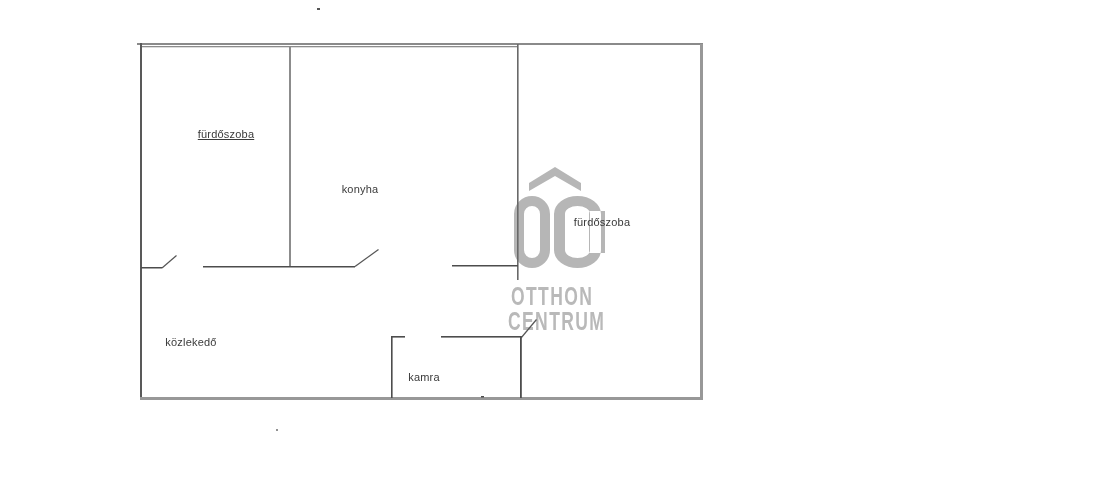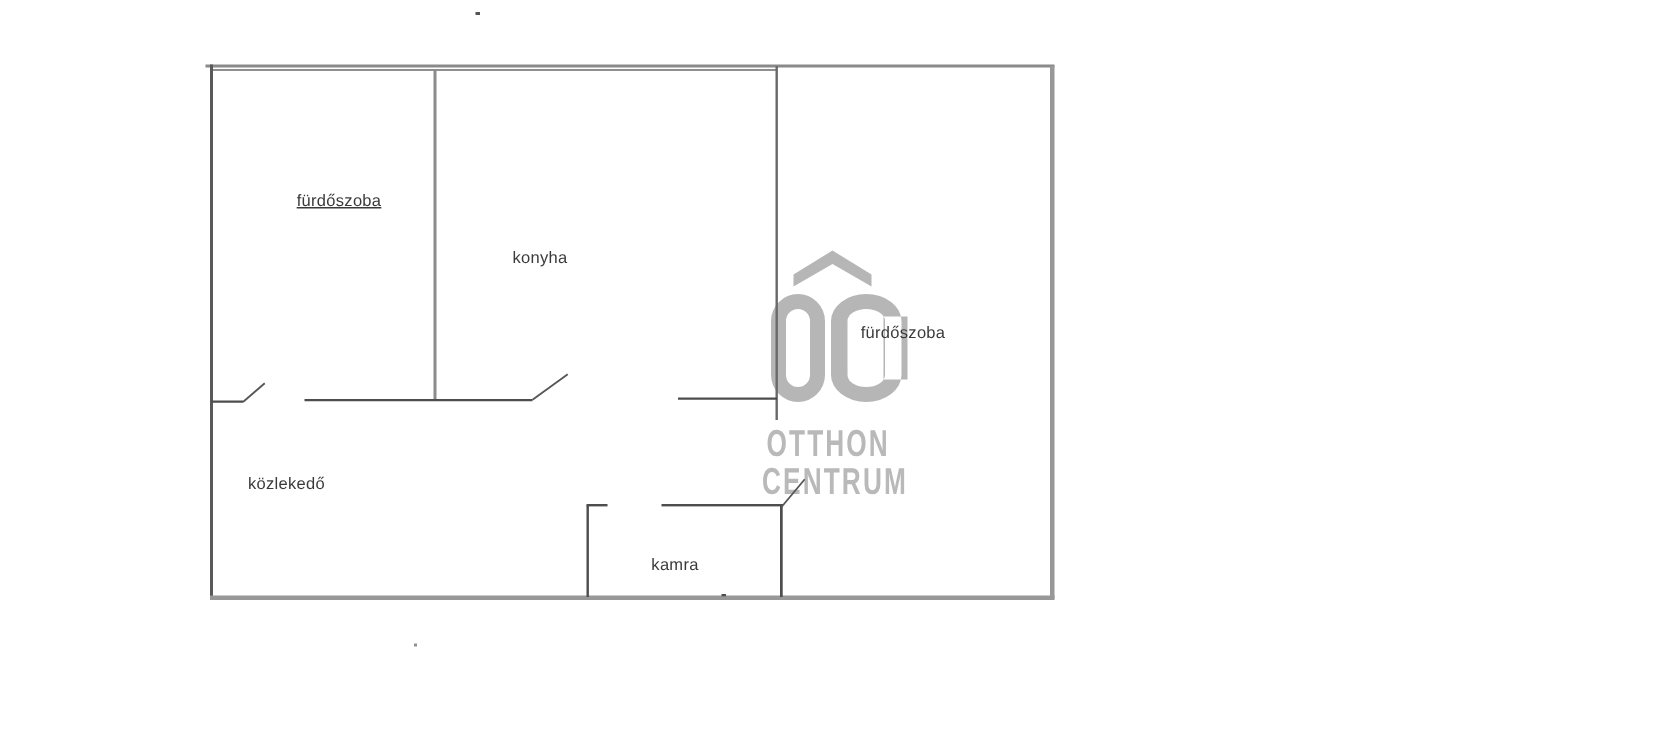--- a/index.html
+++ b/index.html
@@ -82,18 +82,18 @@
       <line stroke-width="1.2" x1="355" y1="266.5" x2="378.5" y2="249.5" stroke="#555555"></line>
       <line stroke-width="1.2" x1="521" y1="338" x2="536.5" y2="319.5" stroke="#555555"></line>
     </g>
 
     <rect x="317" y="8" width="3" height="2" fill="#555555"></rect>
     <rect x="276" y="429" width="2" height="2" fill="#919191"></rect>
     <rect x="481" y="396" width="3" height="1.5" fill="#4d4d4d"></rect>
   </svg>
 
   <div class="room-label" style="left:226px; top:134px;text-decoration:underline;">fürdőszoba</div>
-  <div class="room-label" style="left:360px; top:172px;text-align:center;">konyha</div>
+  <div class="room-label" style="left:360px; top:189px;text-align:center;">konyha</div>
   <div class="room-label" style="left:602px; top:222px;">fürdőszoba</div>
-  <div class="room-label" style="left:191px; top:323px;">közlekedő</div>
-  <div class="room-label" style="left:450px; top:377px;text-align:center;">kamra</div>
+  <div class="room-label" style="left:191px; top:342px;">közlekedő</div>
+  <div class="room-label" style="left:424px; top:377px;text-align:center;">kamra</div>
 
 </div>
 
 </body></html>

